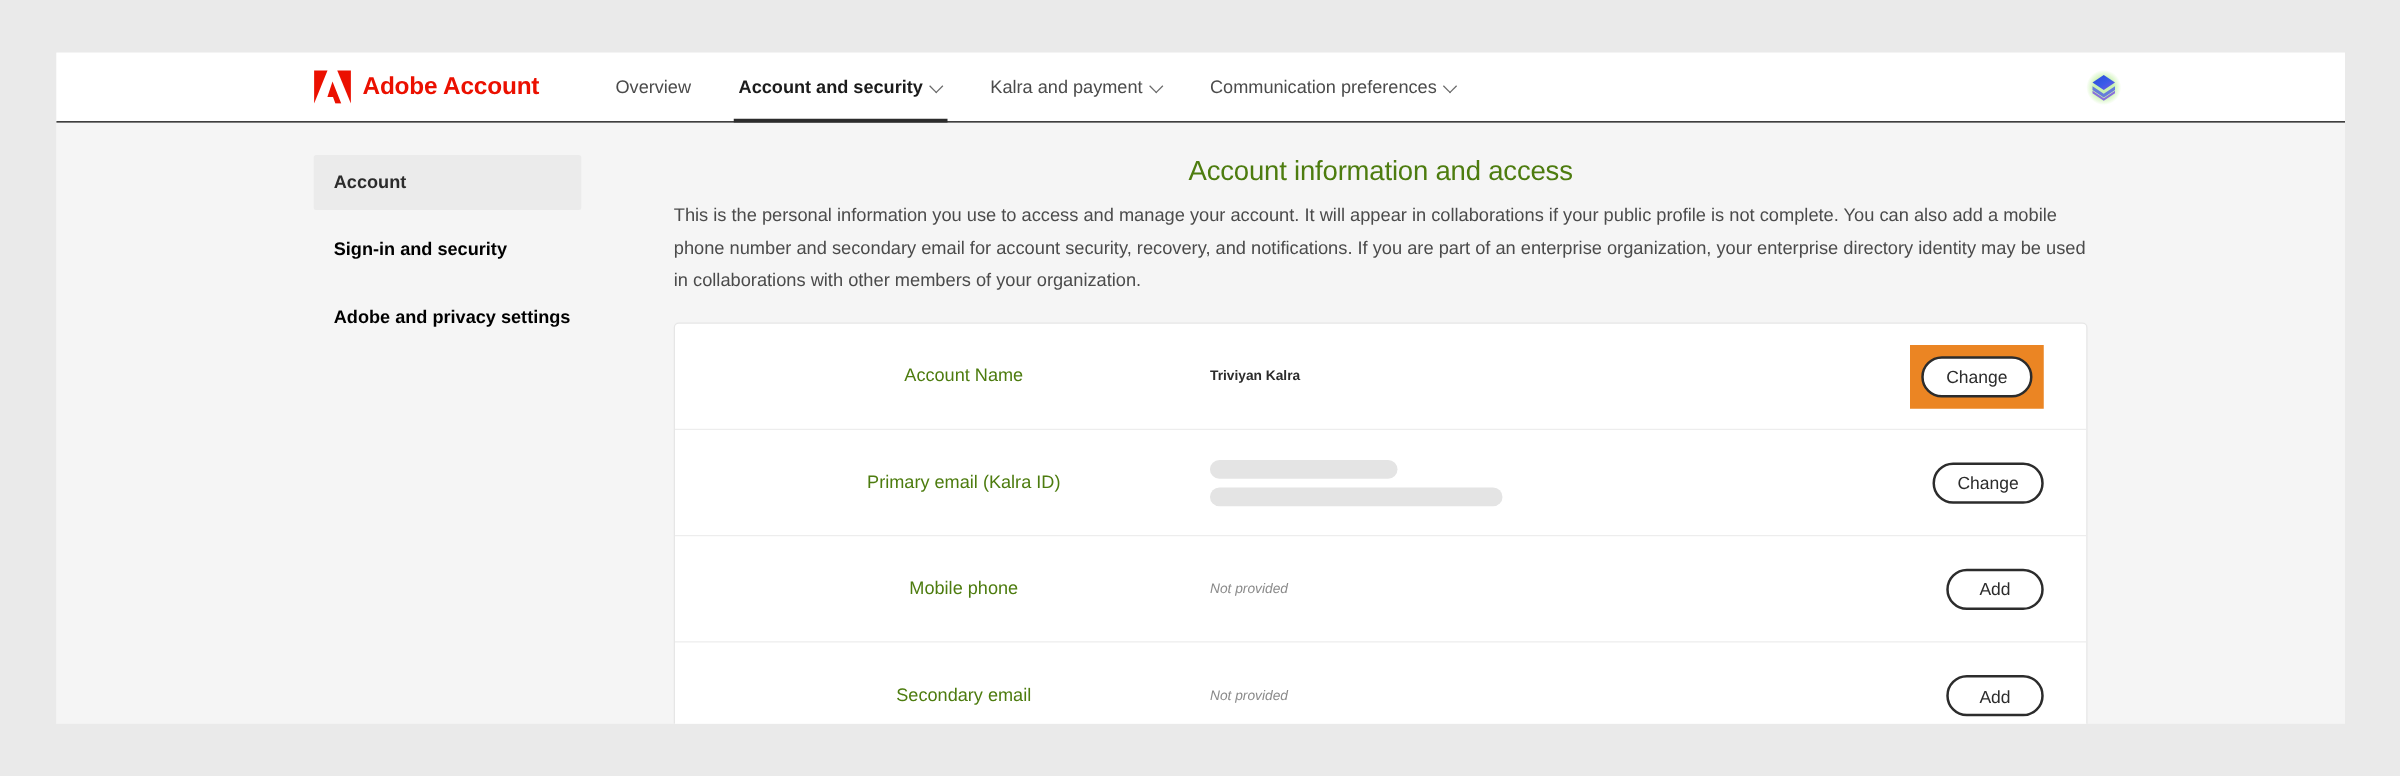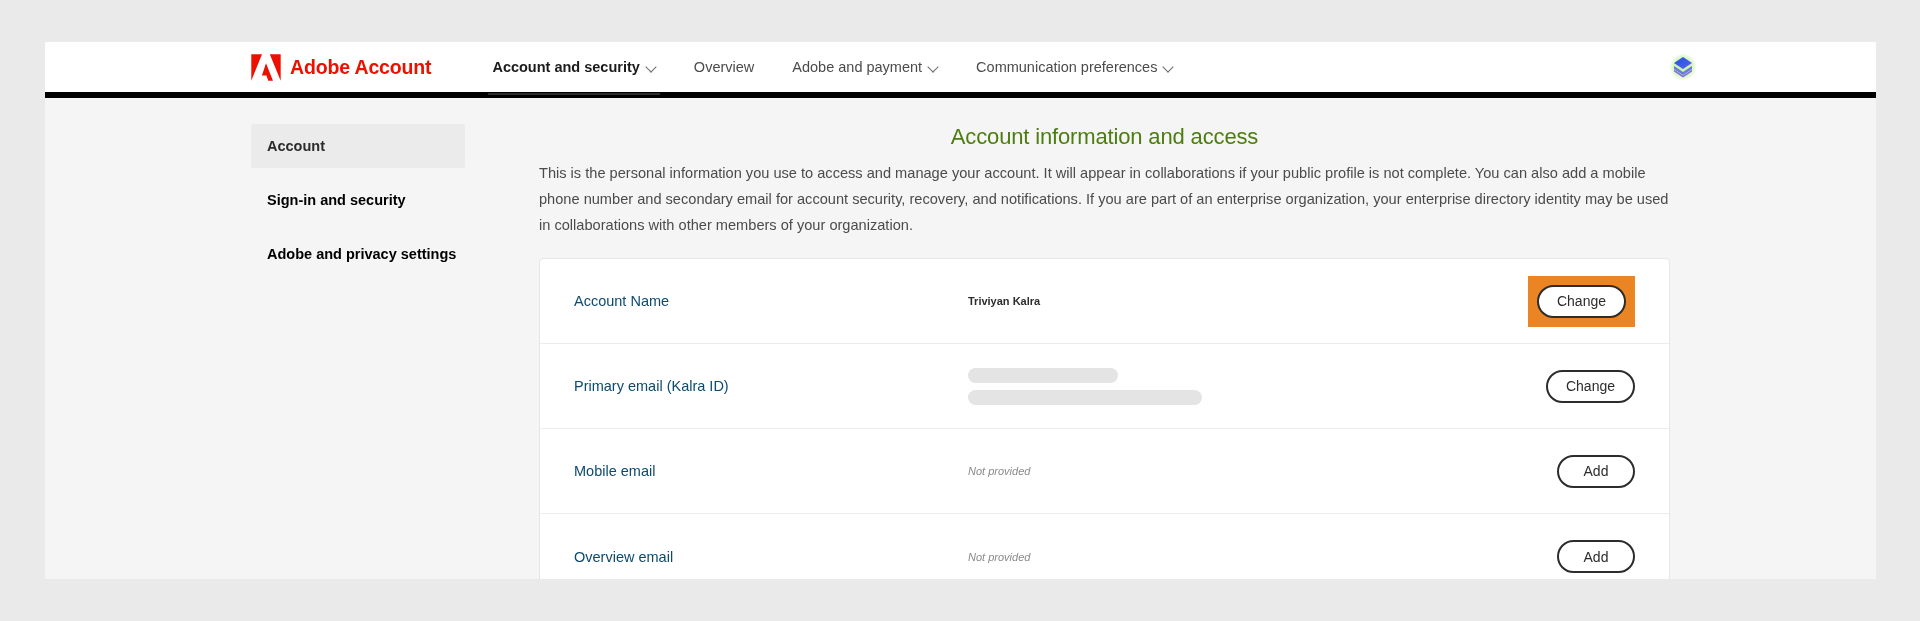--- a/index.html
+++ b/index.html
@@ -21,21 +21,21 @@
     width: 1831px;
     height: 537px;
     background: #f5f5f5;
     overflow: hidden;
   }
 
   
   .topbar {
     height: 56px;
     background: #ffffff;
-    border-bottom: 6px solid #000000;
+    border-bottom: 1px solid #000000;
     display: flex;
     align-items: center;
     position: relative;
   }
 
   .brand {
     display: flex;
     align-items: center;
     gap: 9px;
     margin-left: 206px;
@@ -182,21 +182,22 @@
     padding: 0 34px 0 34px;
     border-bottom: 1px solid #ededed;
     position: relative;
   }
   .row:last-child { border-bottom: none; }
 
   .row-label {
     width: 394px;
     flex: 0 0 394px;
     font-size: 14.5px;
-    color: #0c4a6e;
+    color: #4d7c0f;
+    text-align: center;
   }
 
   .row-value {
     flex: 1;
     font-size: 11px;
     color: #2c2c2c;
     font-weight: 700;
   }
   .row-value.muted {
     font-weight: 400;
@@ -256,29 +257,29 @@
       <svg class="adobe-logo" viewBox="0 0 30 27">
         <polygon points="0,0 11.2,0 11.2,27 0,27" fill="#ffffff"></polygon>
         <polygon points="0.3,0.3 11,0.3 0.3,26.7" fill="#eb1000"></polygon>
         <polygon points="18.8,0.3 29.7,0.3 29.7,26.7" fill="#eb1000"></polygon>
         <polygon points="15,9.2 22,26.7 17.3,26.7 15.4,21.6 10.9,21.6" fill="#eb1000"></polygon>
       </svg>
       <span class="brand-name">Adobe Account</span>
     </div>
 
     <nav class="nav">
+      <div class="nav-item">
+        <span>Overview</span>
+      </div>
       <div class="nav-item active">
         <span>Account and security</span>
         <span class="caret"></span>
       </div>
       <div class="nav-item">
-        <span>Overview</span>
-      </div>
-      <div class="nav-item">
-        <span>Adobe and payment</span>
+        <span>Kalra and payment</span>
         <span class="caret"></span>
       </div>
       <div class="nav-item">
         <span>Communication preferences</span>
         <span class="caret"></span>
       </div>
     </nav>
 
     <div class="avatar-wrap">
       <svg viewBox="0 0 30 30">
@@ -340,29 +341,29 @@
               <span class="redacted-bar a"></span>
               <span class="redacted-bar b"></span>
             </span>
           </div>
           <div class="row-action">
             <button class="pill-btn">Change</button>
           </div>
         </div>
 
         <div class="row">
-          <div class="row-label">Mobile email</div>
+          <div class="row-label">Mobile phone</div>
           <div class="row-value muted">Not provided</div>
           <div class="row-action">
             <button class="pill-btn">Add</button>
           </div>
         </div>
 
         <div class="row">
-          <div class="row-label">Overview email</div>
+          <div class="row-label">Secondary email</div>
           <div class="row-value muted">Not provided</div>
           <div class="row-action">
             <button class="pill-btn">Add</button>
           </div>
         </div>
 
       </section>
 
     </main>
   </div>

